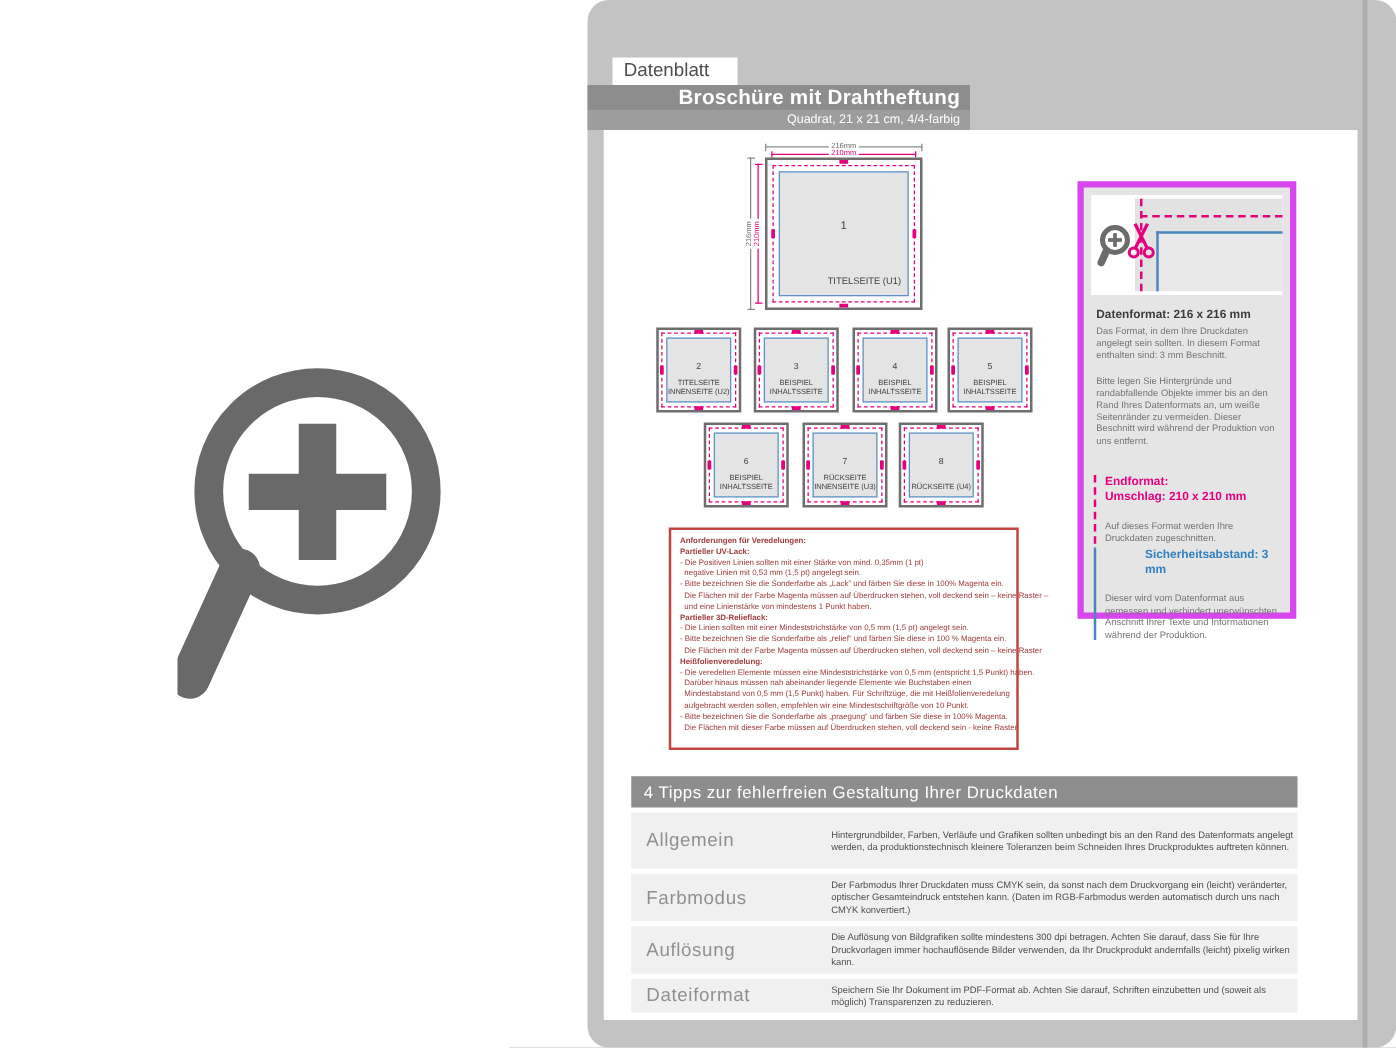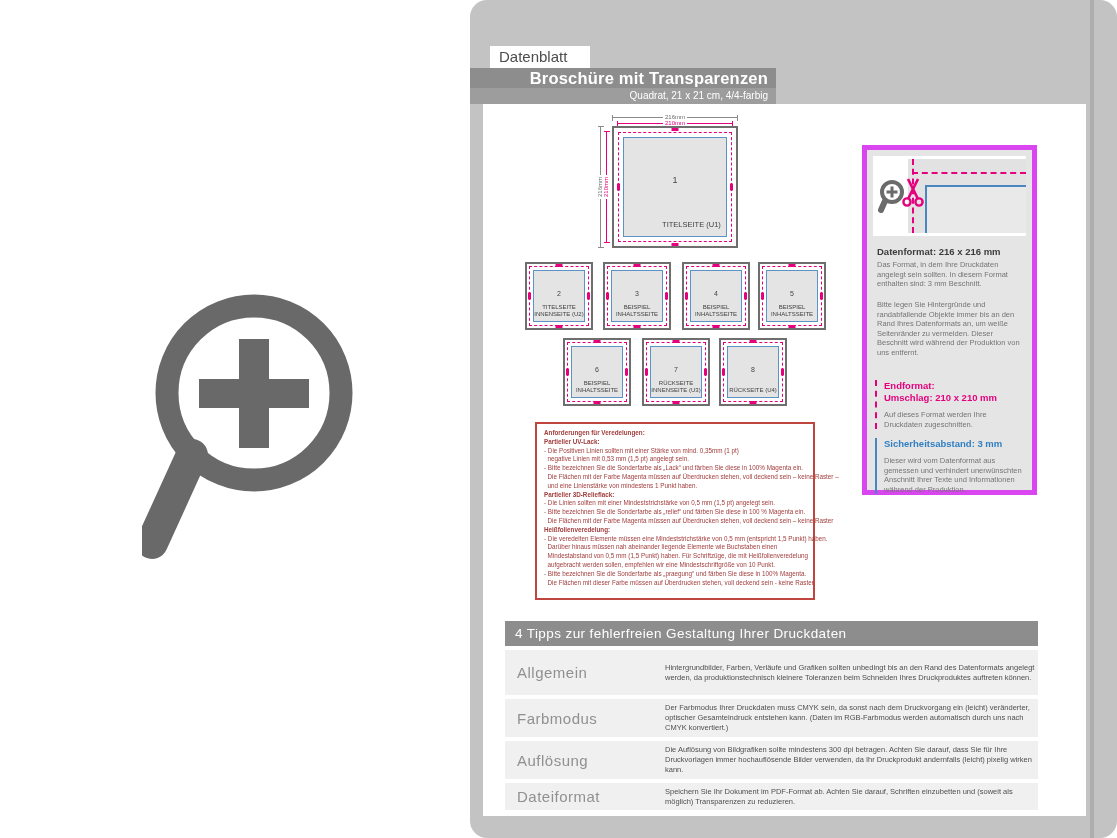--- a/index.html
+++ b/index.html
@@ -77,22 +77,22 @@
   .c-safe{position:absolute;left:17px;top:26px;right:0;bottom:0;
     border-top:2px solid #4a86c0;border-left:2px solid #4a86c0;background:#e9e9e9;}
   .scissors{position:absolute;left:-7px;top:17px;width:24px;height:32px;}
   .sb-title{position:absolute;left:10px;right:8px;top:96px;font-size:9.5px;font-weight:bold;color:#3c3c3c;}
   .sb-p{position:absolute;left:10px;right:8px;font-size:7.5px;line-height:9.6px;color:#757575;}
   .sb-block{position:absolute;left:8px;right:8px;padding-left:7px;}
   .sb-block.endf{top:230px;border-left:2px dashed #e6007e;}
   .sb-block.sich{top:288px;border-left:2px solid #4a86c0;}
   .sb-bt{font-size:9.5px;font-weight:bold;line-height:12px;}
   .endf .sb-bt{color:#e6007e;}
-  .sich .sb-bt{color:#2f7fc1;}
-  .sb-bp{font-size:7.5px;line-height:9.6px;color:#757575;margin-top:6px;}
+  .sich .sb-bt{color:#2f7fc1;margin-left:32px;}
+  .sb-bp{font-size:7.5px;line-height:9.6px;color:#757575;margin-top:12px;}
   
   .tips{position:absolute;left:22px;top:517px;width:533px;}
   .tips-header{height:25px;background:#8d8d8d;color:#ffffff;font-size:13.5px;line-height:25px;
     padding-left:10px;letter-spacing:.4px;}
   .tip-row{display:flex;align-items:center;background:#f1f0f0;margin-top:4px;}
   .tip-row:first-of-type{margin-top:6px;}
   .tip-label{width:160px;flex:0 0 160px;padding-left:12px;box-sizing:border-box;
     font-size:15px;color:#909090;letter-spacing:.5px;}
   .tip-text{flex:1;font-size:7.5px;line-height:9.8px;color:#4f4f4f;padding-right:0;}
 </style>
@@ -103,21 +103,21 @@
   <circle cx="112" cy="105" r="87" fill="none" stroke="#696969" stroke-width="23"></circle>
   <line x1="50" y1="167" x2="10" y2="255" stroke="#696969" stroke-width="32" stroke-linecap="round"></line>
   <rect x="57" y="91" width="110" height="29" fill="#696969"></rect>
   <rect x="97" y="51" width="30" height="109" fill="#696969"></rect>
 </svg>
 
 <div class="panel">
   <div class="panel-edge"></div>
 
   <div class="tab">Datenblatt</div>
-  <div class="titlebar">Broschüre mit Transparenzen</div>
+  <div class="titlebar">Broschüre mit Drahtheftung</div>
   <div class="subtitlebar">Quadrat, 21 x 21 cm, 4/4-farbig</div>
 
   <div class="sheet">
 
     <div class="dimh" style="left:129px;top:13px;width:126px;">
         <span class="dlab">216mm</span>
       </div>
     <div class="dimh mag" style="left:134px;top:19px;width:116px;">
         <span class="dlab">210mm</span>
       </div>

